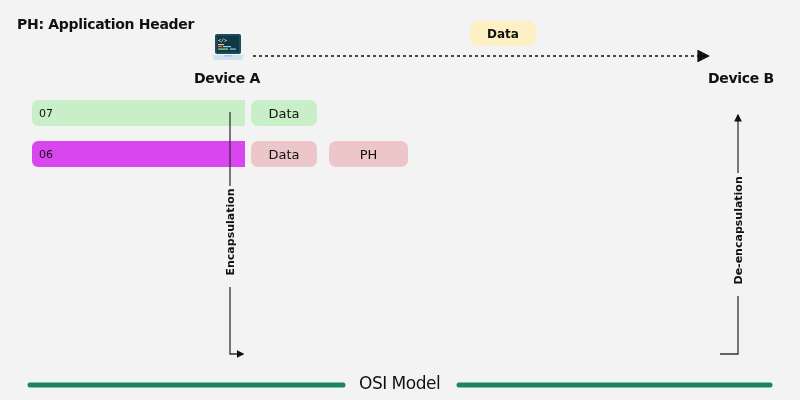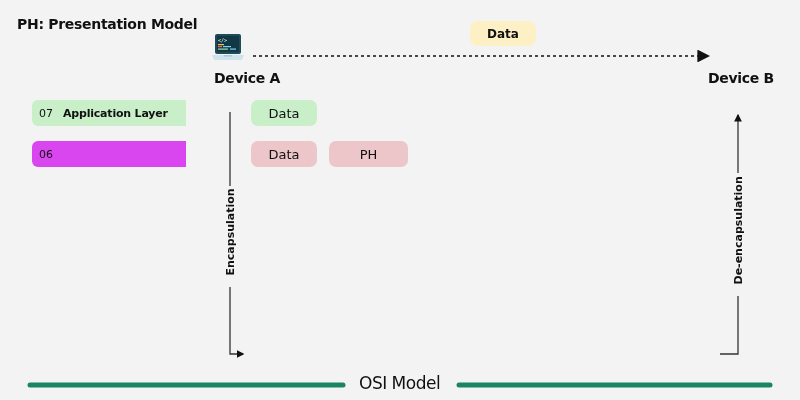--- a/index.html
+++ b/index.html
@@ -13,21 +13,21 @@
   .legend-title { left: 17px; top: 16px; font-size: 14px; font-weight: bold; letter-spacing: -0.3px; }
   .device-label { font-size: 14px; font-weight: bold; letter-spacing: -0.3px; }
   .laptop { left: 211px; top: 33px; width: 34px; height: 30px; }
   .data-top {
     left: 470px; top: 21px; width: 66px; height: 25px;
     background: #fdf0c4; border-radius: 8px;
     display: flex; align-items: center; justify-content: center;
     font-size: 12px; font-weight: bold;
   }
   .layer {
-    left: 32px; width: 154px; height: 26px;
+    left: 32px; width: 213px; height: 26px;
     border-radius: 6px 0 0 6px;
     display: flex; align-items: center;
     font-size: 11px;
   }
   .layer .num { margin-left: 7px; width: 24px; font-weight: normal; }
   .layer .name { font-weight: bold; letter-spacing: -0.2px; }
   .layer.app { top: 100px; background: #c9efc9; }
   .layer.pres { top: 141px; background: #d946ef; }
   .pill {
     height: 26px; border-radius: 7px;
@@ -39,43 +39,42 @@
   .vtext {
     font-size: 11px; font-weight: bold; white-space: nowrap;
     transform: rotate(-90deg); transform-origin: center center;
   }
   .osi-label { left: 359px; top: 373px; font-size: 17px; letter-spacing: -0.5px; }
   svg.overlay { position: absolute; left: 0; top: 0; }
 </style>
 </head>
 <body>
 
-<div class="abs legend-title">PH: Presentation Model</div>
+<div class="abs legend-title">PH: Application Header</div>
 
 <svg class="abs laptop" viewBox="0 0 34 30">
   <rect x="4" y="1" width="26" height="20" rx="2" fill="#1e4a5a"></rect>
   <rect x="6" y="3" width="22" height="16" fill="#123846"></rect>
   <text x="7" y="9" font-size="5" fill="#ffffff" font-family="DejaVu Sans Mono, monospace">&lt;/&gt;</text>
   <rect x="7" y="11" width="6" height="1.2" fill="#f4c542"></rect>
   <rect x="7" y="13" width="4" height="1.2" fill="#e86b6b"></rect>
   <rect x="12" y="13" width="8" height="1.2" fill="#7fd3f0"></rect>
   <rect x="7" y="15.5" width="10" height="1.2" fill="#9ee0a0"></rect>
   <rect x="19" y="15.5" width="6" height="1.2" fill="#7fd3f0"></rect>
   <path d="M1 22 L33 22 L31 27 L3 27 Z" fill="#cfe3ee"></path>
   <rect x="13" y="22" width="8" height="1.5" fill="#a9c6d6"></rect>
 </svg>
 
-<div class="abs device-label" style="left:214px; top:70px;">Device A</div>
+<div class="abs device-label" style="left:194px; top:70px;">Device A</div>
 <div class="abs device-label" style="left:708px; top:70px;">Device B</div>
 
 <div class="abs data-top">Data</div>
 
 <div class="abs layer app">
   <span class="num">07</span>
-  <span class="name">Application Layer</span>
 </div>
 <div class="abs layer pres">
   <span class="num">06</span>
 </div>
 
 <div class="abs pill green" style="left:251px; top:100px; width:66px;">Data</div>
 <div class="abs pill red" style="left:251px; top:141px; width:66px;">Data</div>
 <div class="abs pill red" style="left:329px; top:141px; width:79px;">PH</div>
 
 <svg class="overlay" width="800" height="400">

